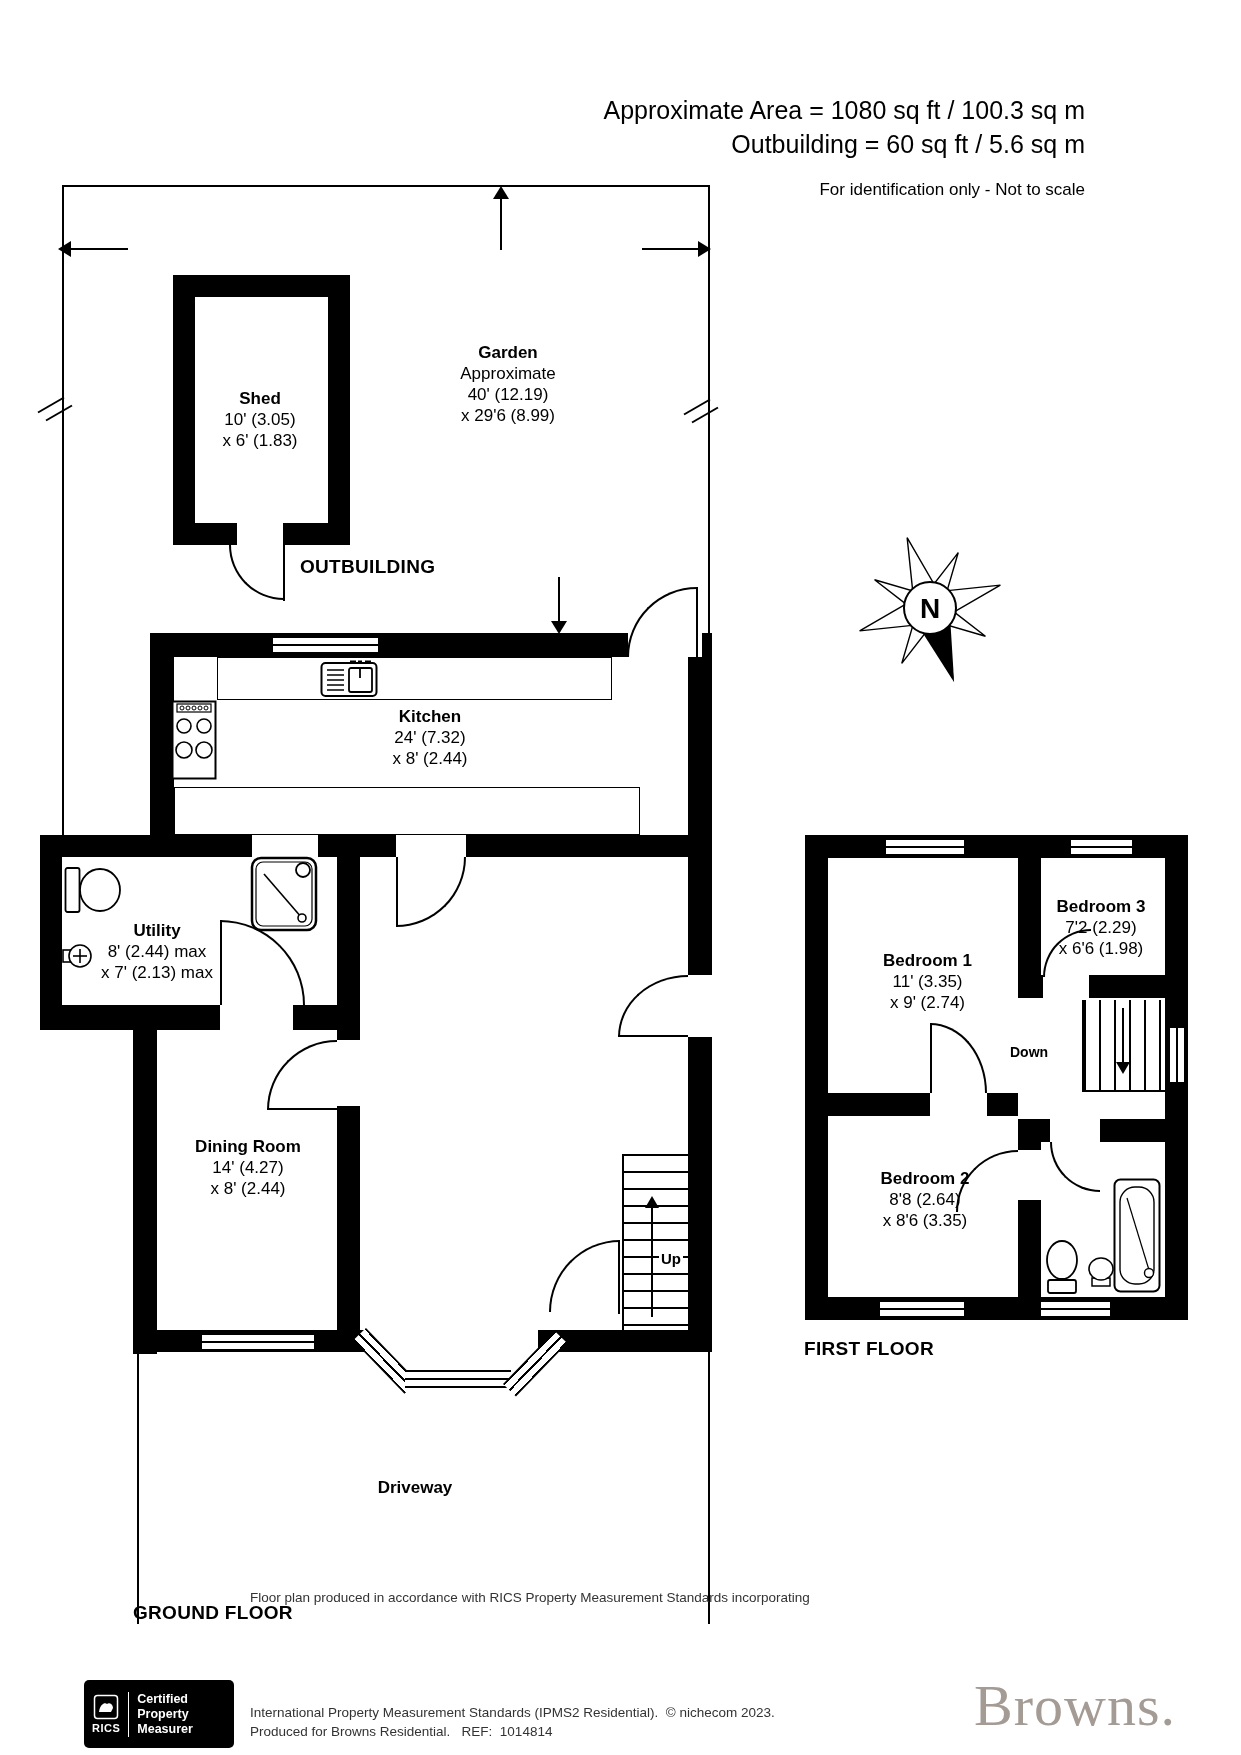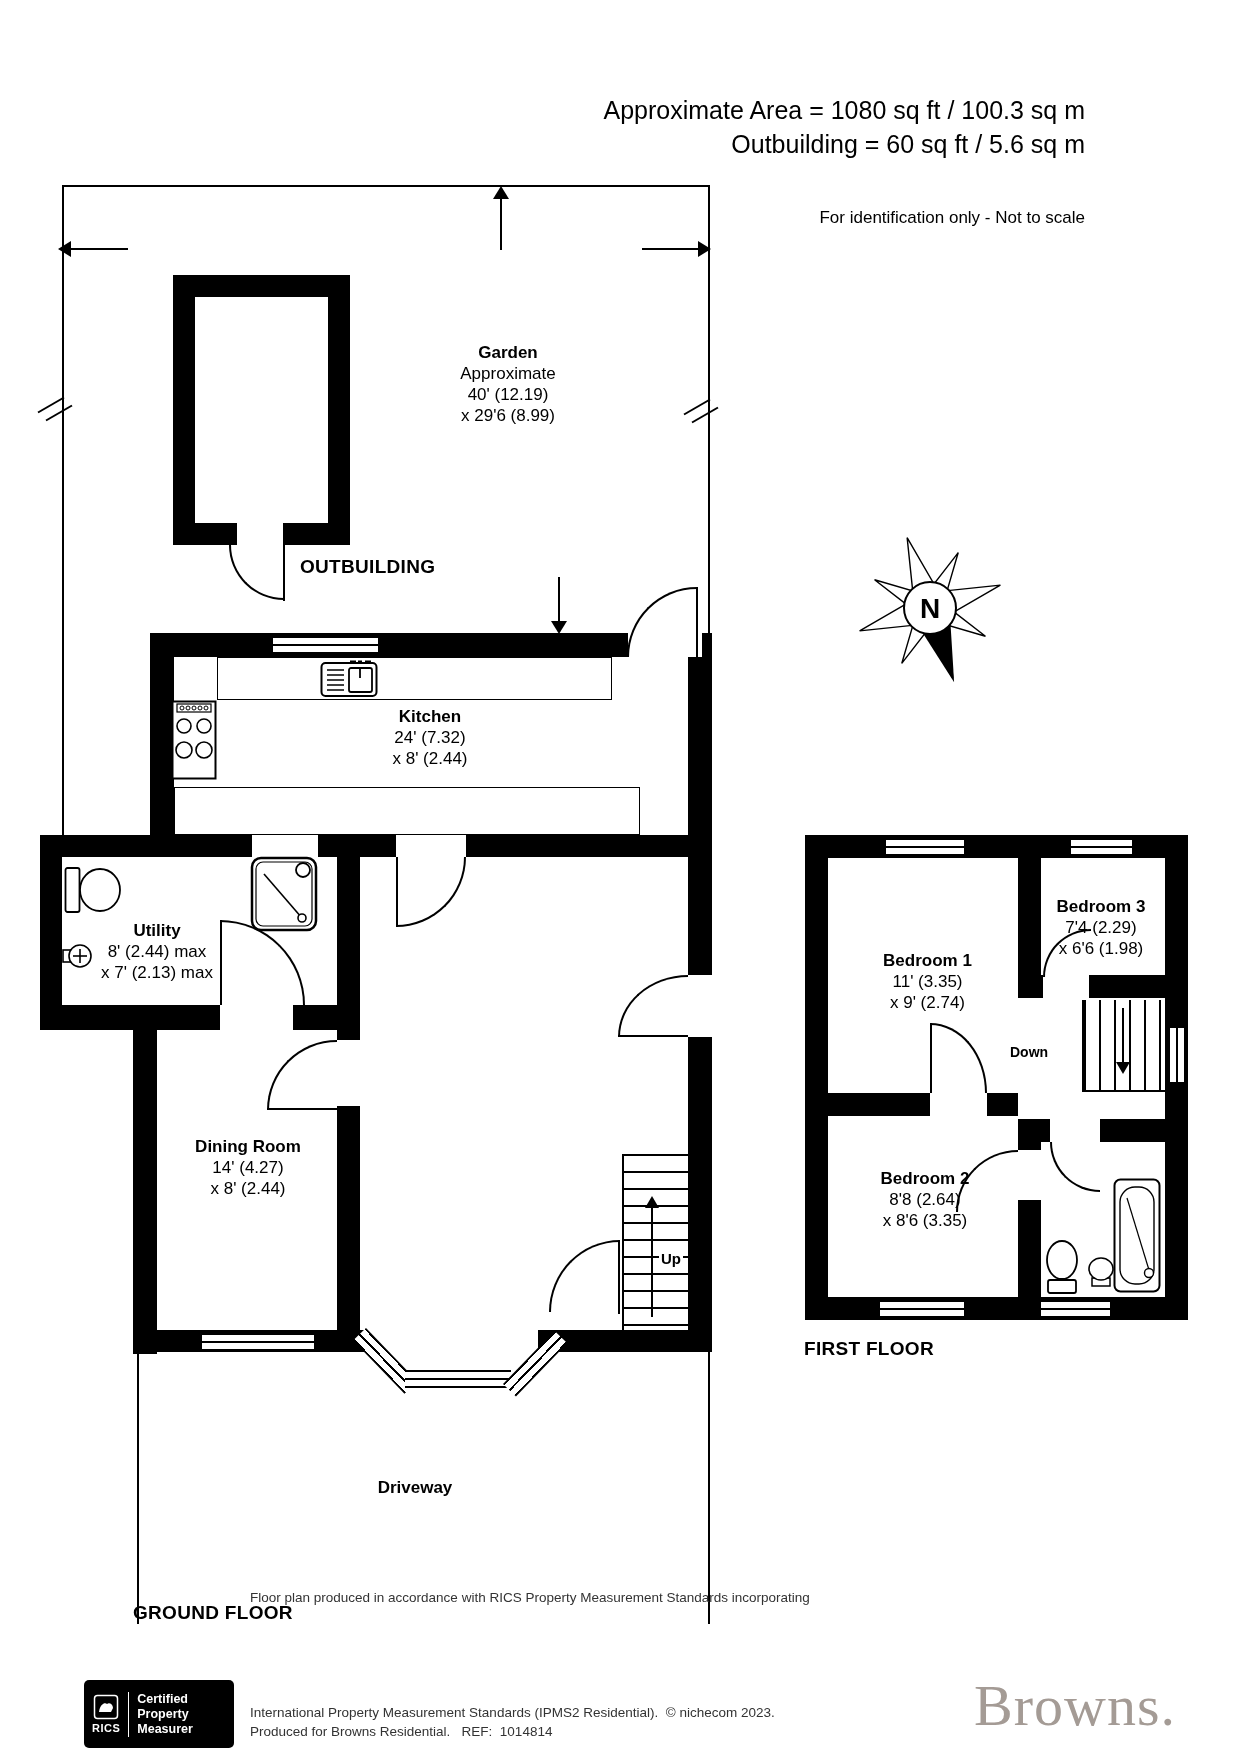--- a/index.html
+++ b/index.html
@@ -16,21 +16,21 @@
   .rlabel .nm{font-weight:700}
   .flabel{position:absolute;font-weight:700;font-size:19px;letter-spacing:.3px}
   .small-b{position:absolute;font-weight:700}
   .tri{position:absolute;width:0;height:0}
   .stairs-gf{position:absolute;border-left:2px solid #000;box-sizing:border-box;
     background:repeating-linear-gradient(to bottom,#000 0,#000 2px,transparent 2px,transparent 17px)}
   .stairs-ff{position:absolute;border-bottom:2px solid #000;box-sizing:border-box;
     background:repeating-linear-gradient(to right,#000 0,#000 2px,transparent 2px,transparent 15px)}
   .hdr-title{position:absolute;left:300px;right:156px;top:40px;text-align:right;font-size:35px;font-weight:700}
   .hdr-line{position:absolute;left:300px;right:156px;text-align:right;font-size:25px}
-  .hdr-note{position:absolute;left:300px;right:156px;top:208px;text-align:right;font-size:17px}
+  .hdr-note{position:absolute;left:300px;right:156px;top:180px;text-align:right;font-size:17px}
   .badge{position:absolute;left:84px;top:1680px;width:150px;height:68px;background:#000;border-radius:5px;
          display:flex;align-items:center;box-sizing:border-box;padding:6px 8px;gap:8px}
   .badge .bleft{display:flex;flex-direction:column;align-items:center;gap:2px}
   .badge .borg{color:#fff;font-size:11px;font-weight:700;letter-spacing:.5px}
   .badge .bright{border-left:1.5px solid #fff;padding-left:8px;color:#fff;font-size:12.5px;font-weight:700;line-height:15px}
   .foot-line{position:absolute;left:250px;width:600px;font-size:13.5px;line-height:19px;color:#333;white-space:pre-wrap}
   .brand{position:absolute;left:816px;width:360px;top:1672px;text-align:right;
          font-family:"Liberation Serif",serif;font-size:58px;color:#a49b95;letter-spacing:1px}
 </style>
 </head>
@@ -58,20 +58,25 @@
   <div class="tri" style="left:698px;top:241px;border-top:8px solid transparent;border-bottom:8px solid transparent;border-left:13px solid #000"></div>
 
   <div class="wall" style="left:173px;top:275px;width:177px;height:22px"></div>
   <div class="wall" style="left:173px;top:275px;width:22px;height:270px"></div>
   <div class="wall" style="left:328px;top:275px;width:22px;height:270px"></div>
   <div class="wall" style="left:173px;top:523px;width:64px;height:22px"></div>
   <div class="wall" style="left:283px;top:523px;width:67px;height:22px"></div>
   <div class="tl" style="left:283px;top:545px;width:2px;height:56px"></div>
   <div class="arc" style="left:229px;top:545px;width:55px;height:55px;border-left:2px solid #000;border-bottom:2px solid #000;border-bottom-left-radius:100%"></div>
 
+  <div class="rlabel" style="left:185px;top:388px;width:150px">
+    <div class="nm">Shed</div>
+    <div>10' (3.05)</div>
+    <div>x 6' (1.83)</div>
+  </div>
   <div class="rlabel" style="left:408px;top:342px;width:200px">
     <div class="nm">Garden</div>
     <div>Approximate</div>
     <div>40' (12.19)</div>
     <div>x 29'6 (8.99)</div>
   </div>
   <div class="flabel" style="left:300px;top:556px;width:150px;text-align:left">OUTBUILDING</div>
 
   <div class="wall" style="left:150px;top:633px;width:562px;height:24px"></div>
   <div class="win-h" style="left:273px;top:636px;width:105px"></div>
@@ -246,21 +251,21 @@
     <div>11' (3.35)</div>
     <div>x 9' (2.74)</div>
   </div>
   <div class="rlabel" style="left:835px;top:1168px;width:180px">
     <div class="nm">Bedroom 2</div>
     <div>8'8 (2.64)</div>
     <div>x 8'6 (3.35)</div>
   </div>
   <div class="rlabel" style="left:1030px;top:896px;width:142px">
     <div class="nm">Bedroom 3</div>
-    <div>7'4 (2.29)</div>
+    <div>7'2 (2.29)</div>
     <div>x 6'6 (1.98)</div>
   </div>
   <div class="flabel" style="left:804px;top:1338px">FIRST FLOOR</div>
 
   <svg style="position:absolute;left:850px;top:528px" width="160" height="160" viewBox="0 0 160 160">
     <g transform="rotate(-18 80 80)">
       <polygon points="36,36 80,66 124,36 94,80 124,124 80,94 36,124 66,80" fill="#fff" stroke="#000" stroke-width="1.4"></polygon>
       <polygon points="80,6 93,67 154,80 93,93 80,154 67,93 6,80 67,67" fill="#fff" stroke="#000" stroke-width="1.4"></polygon>
       <polygon points="64,96 96,96 80,158" fill="#000"></polygon>
     </g>

